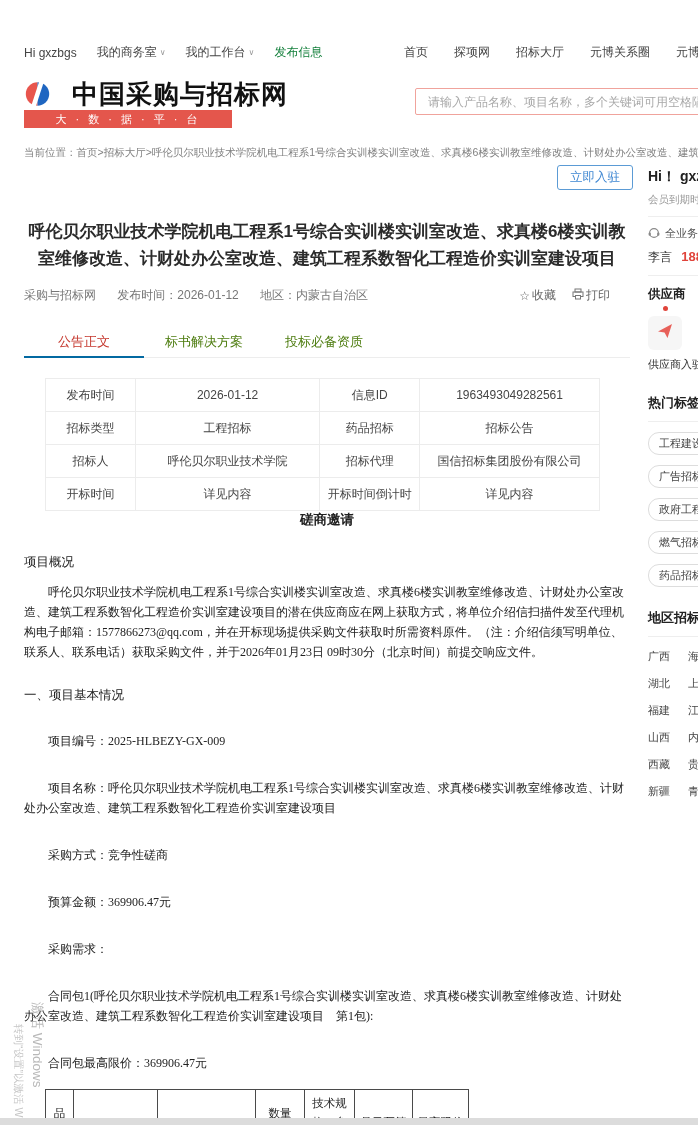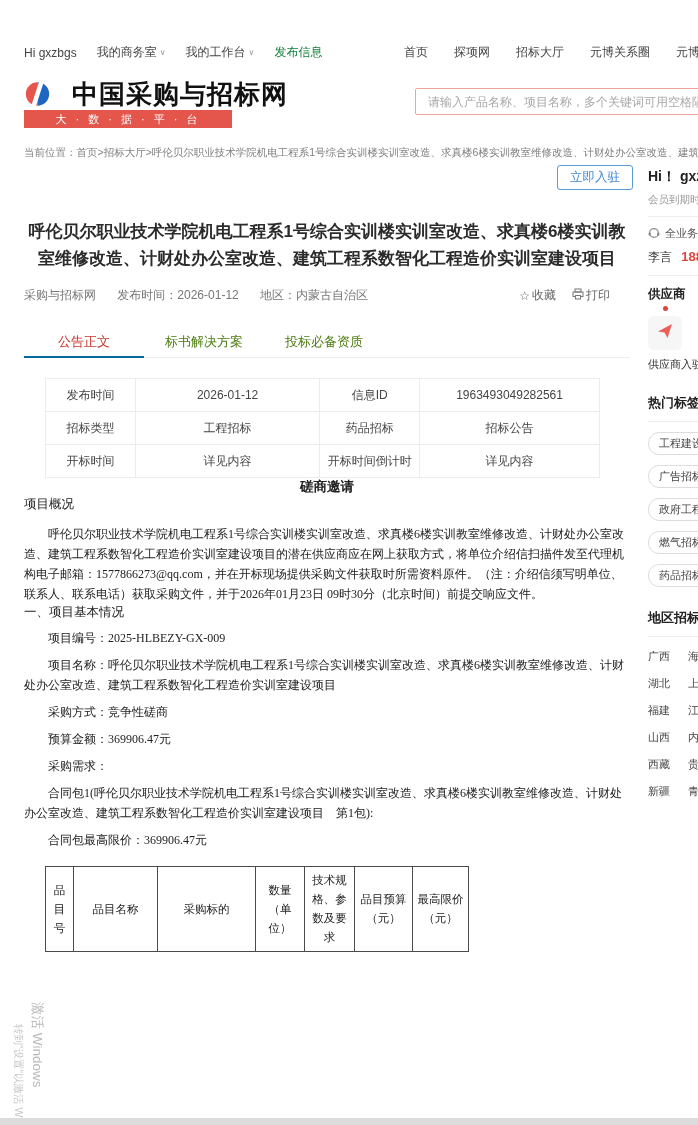--- a/index.html
+++ b/index.html
@@ -64,23 +64,23 @@
   .meta-actions .act { cursor:pointer; display:flex; align-items:center; gap:2px; }
   .tabs { margin-top:24px; border-bottom:1px solid #ededed; height:30px; display:flex; }
   .tab { width:120px; text-align:center; font-size:13px; color:#4d7c0f; line-height:28px; height:30px; cursor:pointer; }
   .tab.active { color:#c5382e; border-bottom:2px solid #0369a1; }
 
   table.info { margin:20px 0 0 21px; border-collapse:collapse; width:555px; font-size:12px; color:#444; }
   table.info td { border:1px solid #ececec; height:33px; text-align:center; padding:0 6px; }
 
   .article { font-family:"Liberation Serif","DejaVu Serif",serif; font-size:12px; color:#222; }
   .art-center { text-align:center; font-weight:bold; font-size:13.5px; }
-  .art-h { font-size:12.5px; }
+  .art-h { margin-top:25px; font-size:12.5px; }
   .article p.ind { text-indent:2em; line-height:20px; margin-top:11px; }
-  .article p.item { text-indent:2em; line-height:20px; margin-top:7px; }
+  .article p.item { text-indent:2em; line-height:20px; margin-top:27px; }
 
   .items-wrap { margin:16px 0 0 21px; width:425px; height:156px; overflow:hidden; }
   table.items { border-collapse:collapse; table-layout:fixed; width:423px;
        font-family:"Liberation Serif","DejaVu Serif",serif; font-size:11.5px; color:#222; }
   table.items th, table.items td { border:1px solid #4a4a4a; font-weight:normal; text-align:center; }
   table.items th { height:80px; line-height:19px; padding:4px 3px; }
 
   
   .watermark { position:absolute; left:46px; top:1002px; width:230px; transform:rotate(90deg);
        transform-origin:0 0; pointer-events:none; }
@@ -232,20 +232,26 @@
       <td style="width:90px">发布时间</td>
       <td style="width:185px">2026-01-12</td>
       <td style="width:100px">信息ID</td>
       <td style="width:180px">1963493049282561</td>
     </tr>
     <tr>
       <td>招标类型</td>
       <td>工程招标</td>
       <td>药品招标</td>
       <td>招标公告</td>
+    </tr>
+    <tr>
+      <td>招标人</td>
+      <td>呼伦贝尔职业技术学院</td>
+      <td>招标代理</td>
+      <td>国信招标集团股份有限公司</td>
     </tr>
     <tr>
       <td>开标时间</td>
       <td>详见内容</td>
       <td>开标时间倒计时</td>
       <td>详见内容</td>
     </tr>
   </tbody>
     </table>
 

